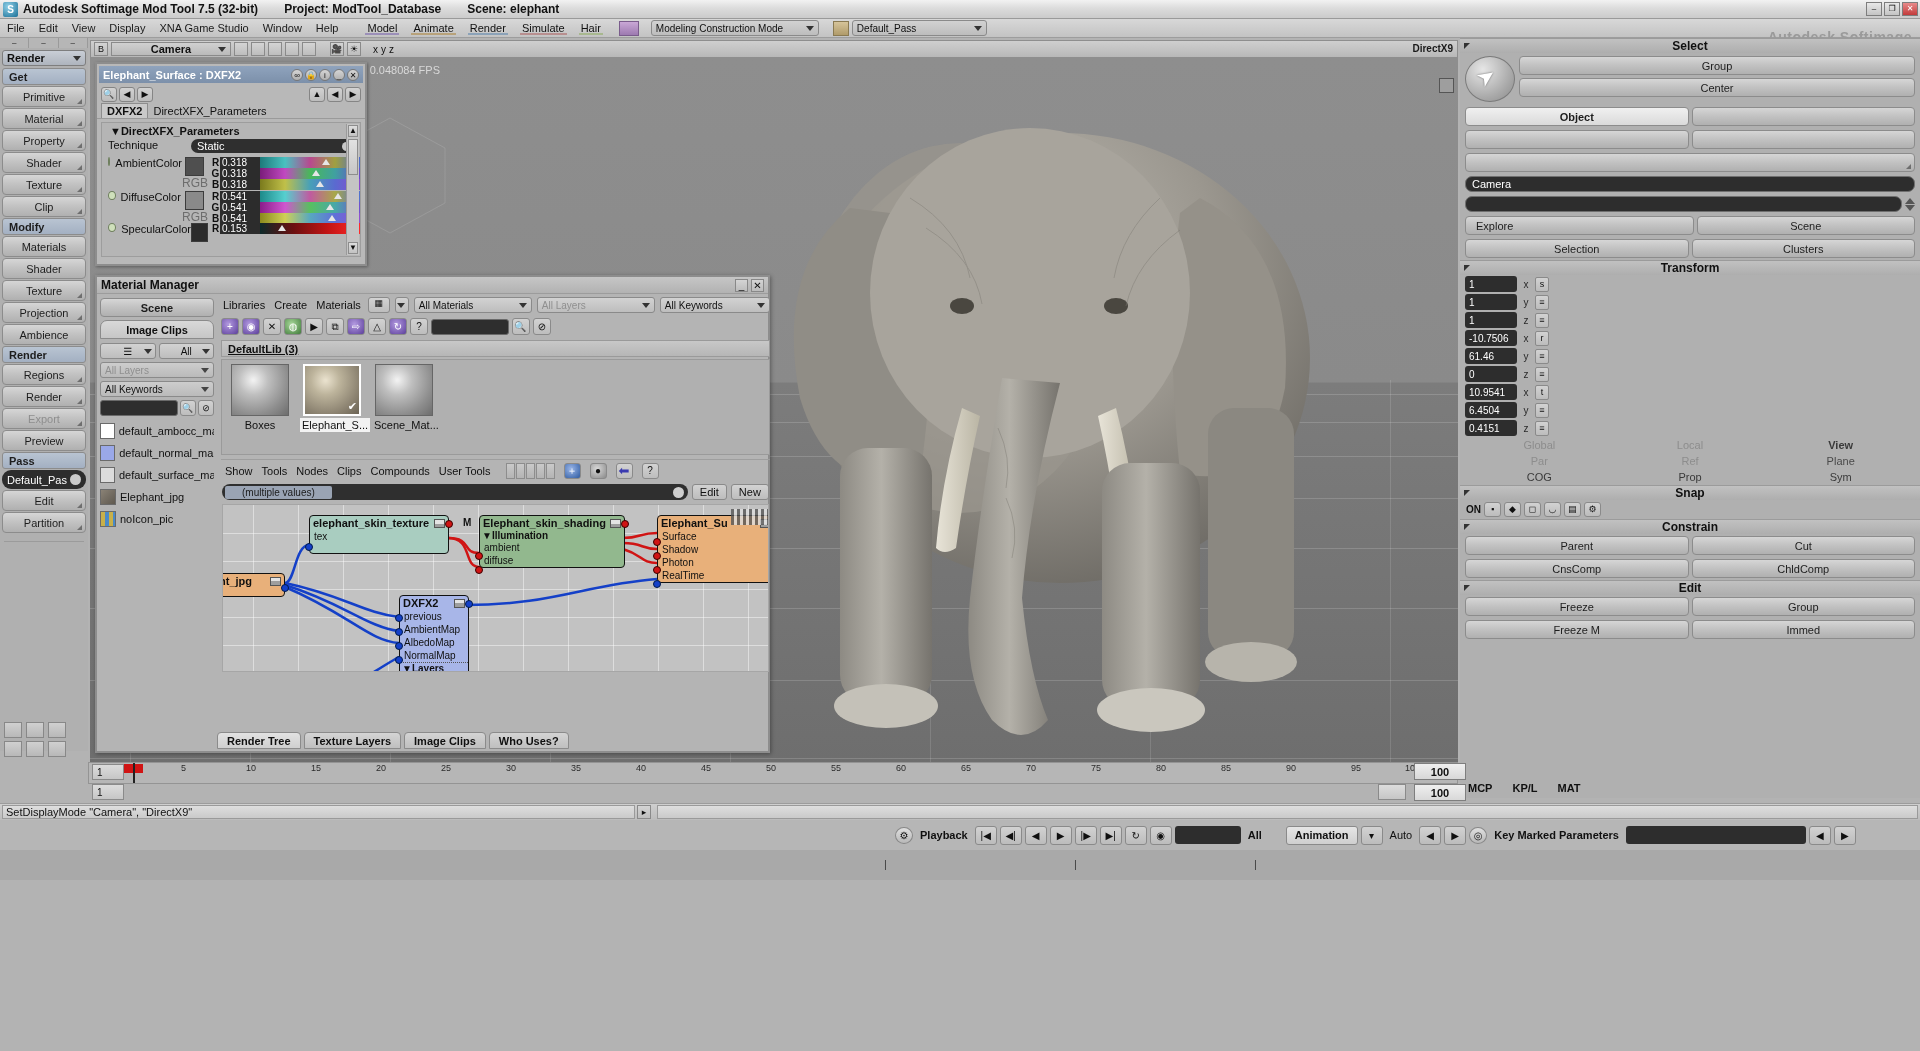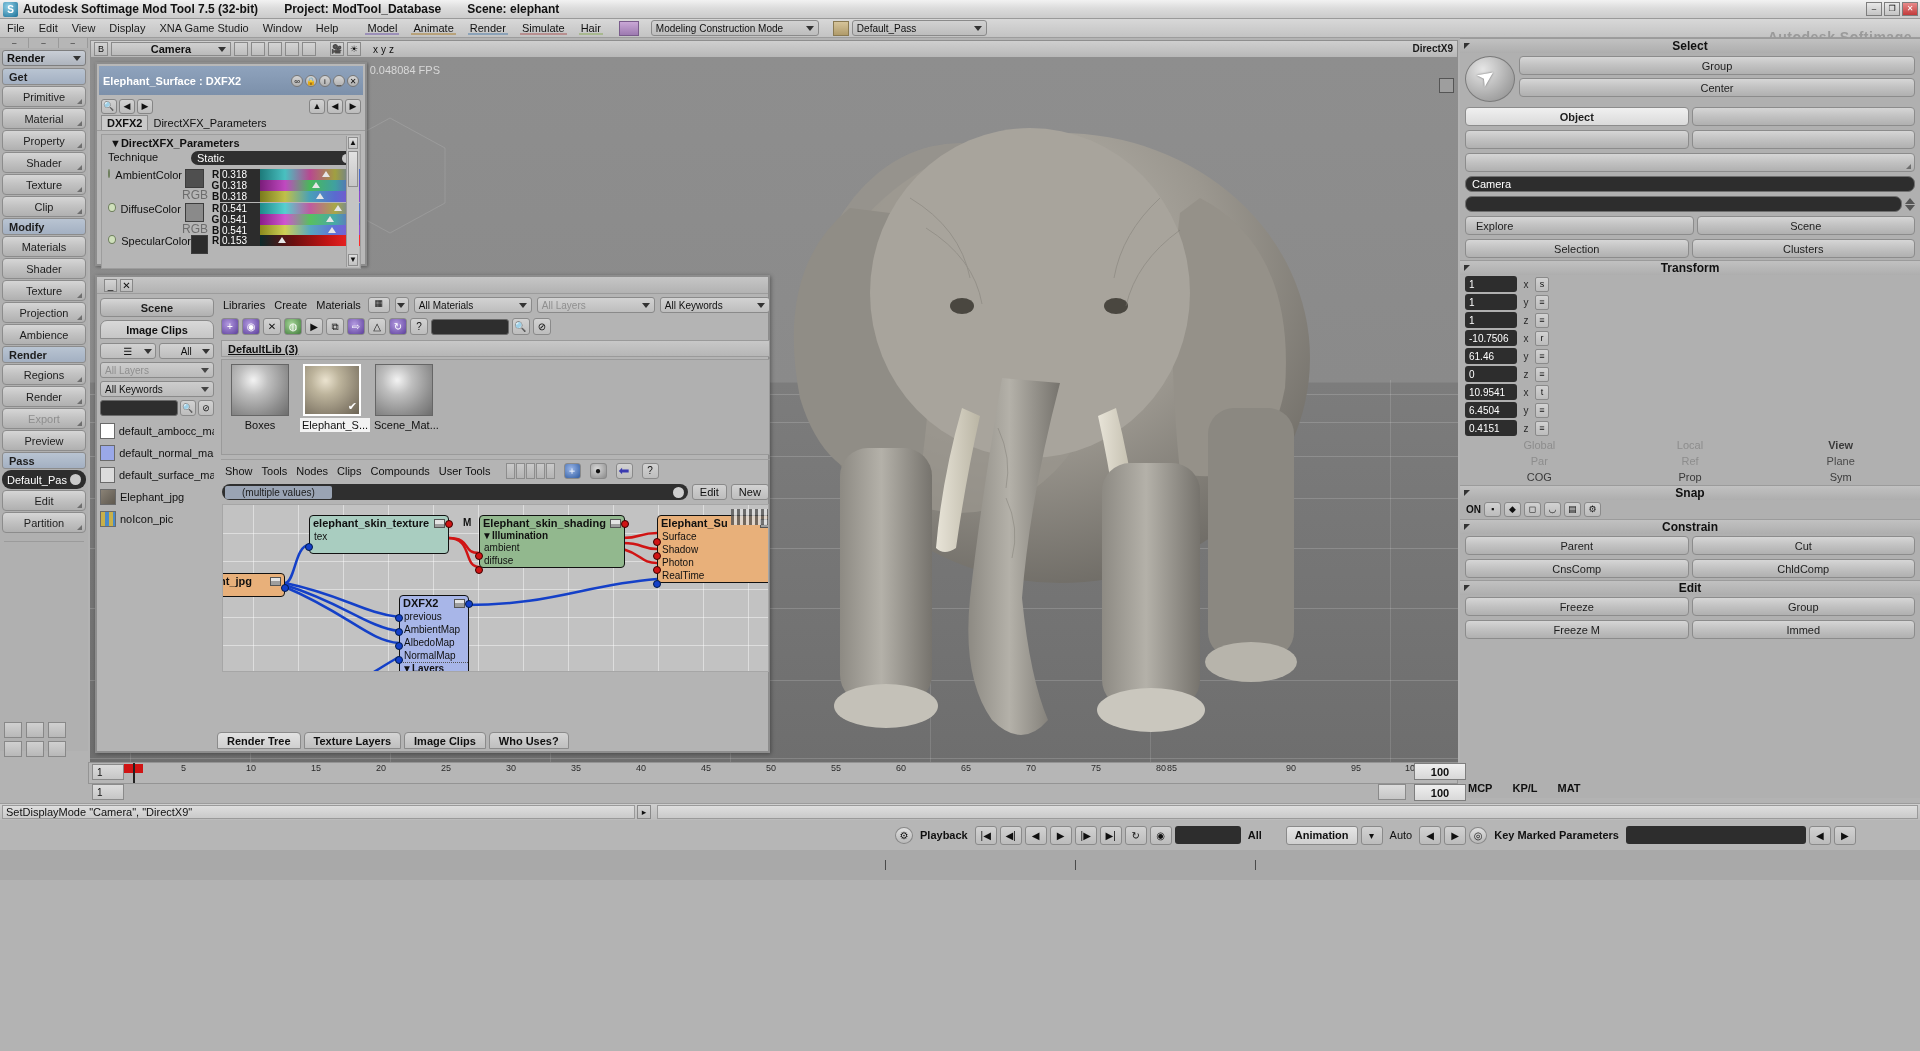--- a/index.html
+++ b/index.html
@@ -105,21 +105,21 @@
 
   
   .eleph { position:absolute; left:640px; top:20px; width:660px; height:680px; }
 
   .vp-corner { position:absolute; right:4px; top:2px; font-size:10px; font-weight:bold; color:#1a1a1a; }
   .vp-cornbox { position:absolute; right:4px; top:20px; width:15px;height:15px;border:1px solid #555;background:#9e9e9e;}
 
   
   .ppanel { position:absolute; left:95px; top:62px; width:272px; height:204px;
             background:#b8b8b8; border:2px solid #8d8d8d; box-shadow:1px 1px 3px rgba(0,0,0,.35); }
-  .pp-title { height:29px; margin:2px; background:linear-gradient(180deg,#8fa3bd,#7c90aa);
+  .pp-title { height:17px; margin:2px; background:linear-gradient(180deg,#8fa3bd,#7c90aa);
               display:flex; align-items:center; padding:0 4px; }
   .pp-title .t { flex:1; font-weight:bold; font-size:11px; color:#fff; }
   .pp-ticon { width:12px;height:12px;margin-left:2px;border-radius:50%;
               background:linear-gradient(180deg,#d5d5d5,#b0b0b0);border:1px solid #777;font-size:8px;line-height:11px;text-align:center;}
   .pp-tbar { display:flex; align-items:center; padding:2px 4px; gap:2px; }
   .pp-tb { width:16px;height:15px;background:linear-gradient(180deg,#d2d2d2,#bcbcbc);border:1px solid #858585;border-radius:3px;
            font-size:9px;text-align:center;line-height:13px;}
   .pp-tabs { display:flex; align-items:flex-end; padding:0 4px; height:15px; border-bottom:1px solid #9a9a9a;}
   .pp-tab { padding:1px 5px; font-size:11px; }
   .pp-tab.on { background:#c9c9c9; border:1px solid #8d8d8d; border-bottom:none; font-weight:bold;}
@@ -651,20 +651,21 @@
       <div class="pp-scroll">
         <div class="ar" style="top:1px;">▲</div>
         <div class="tk" style="top:15px;"></div>
         <div class="ar" style="bottom:1px;">▼</div>
       </div>
     </div>
   </div>
 
   <div class="mm">
     <div class="mm-title">
+      <div class="t">Material Manager</div>
       <div class="b">_</div>
       <div class="b">✕</div>
     </div>
 
     <div class="mm-body">
 
       <div class="mm-left">
         <div class="sbtn">Scene</div>
         <div class="tabsel" style="margin-bottom:4px;">Image Clips</div>
         <div class="mini-row">
@@ -1114,21 +1115,21 @@
       <span class="tl-tick" style="left:482px">35</span>
       <span class="tl-tick" style="left:547px">40</span>
       <span class="tl-tick" style="left:612px">45</span>
       <span class="tl-tick" style="left:677px">50</span>
       <span class="tl-tick" style="left:742px">55</span>
       <span class="tl-tick" style="left:807px">60</span>
       <span class="tl-tick" style="left:872px">65</span>
       <span class="tl-tick" style="left:937px">70</span>
       <span class="tl-tick" style="left:1002px">75</span>
       <span class="tl-tick" style="left:1067px">80</span>
-      <span class="tl-tick" style="left:1078px">85</span>
+      <span class="tl-tick" style="left:1132px">85</span>
       <span class="tl-tick" style="left:1197px">90</span>
       <span class="tl-tick" style="left:1262px">95</span>
       <span class="tl-tick" style="left:1316px">100</span>
     </div>
     <div class="tl-cursor"></div>
   </div>
   <div class="frmsmall" style="left:92px; top:764px;">1</div>
   <div class="frmsmall" style="left:92px; top:784px;">1</div>
   <div class="frmfield" style="left:1414px; top:763px;">100</div>
   <div class="frmfield" style="left:1414px; top:784px;">100</div>

